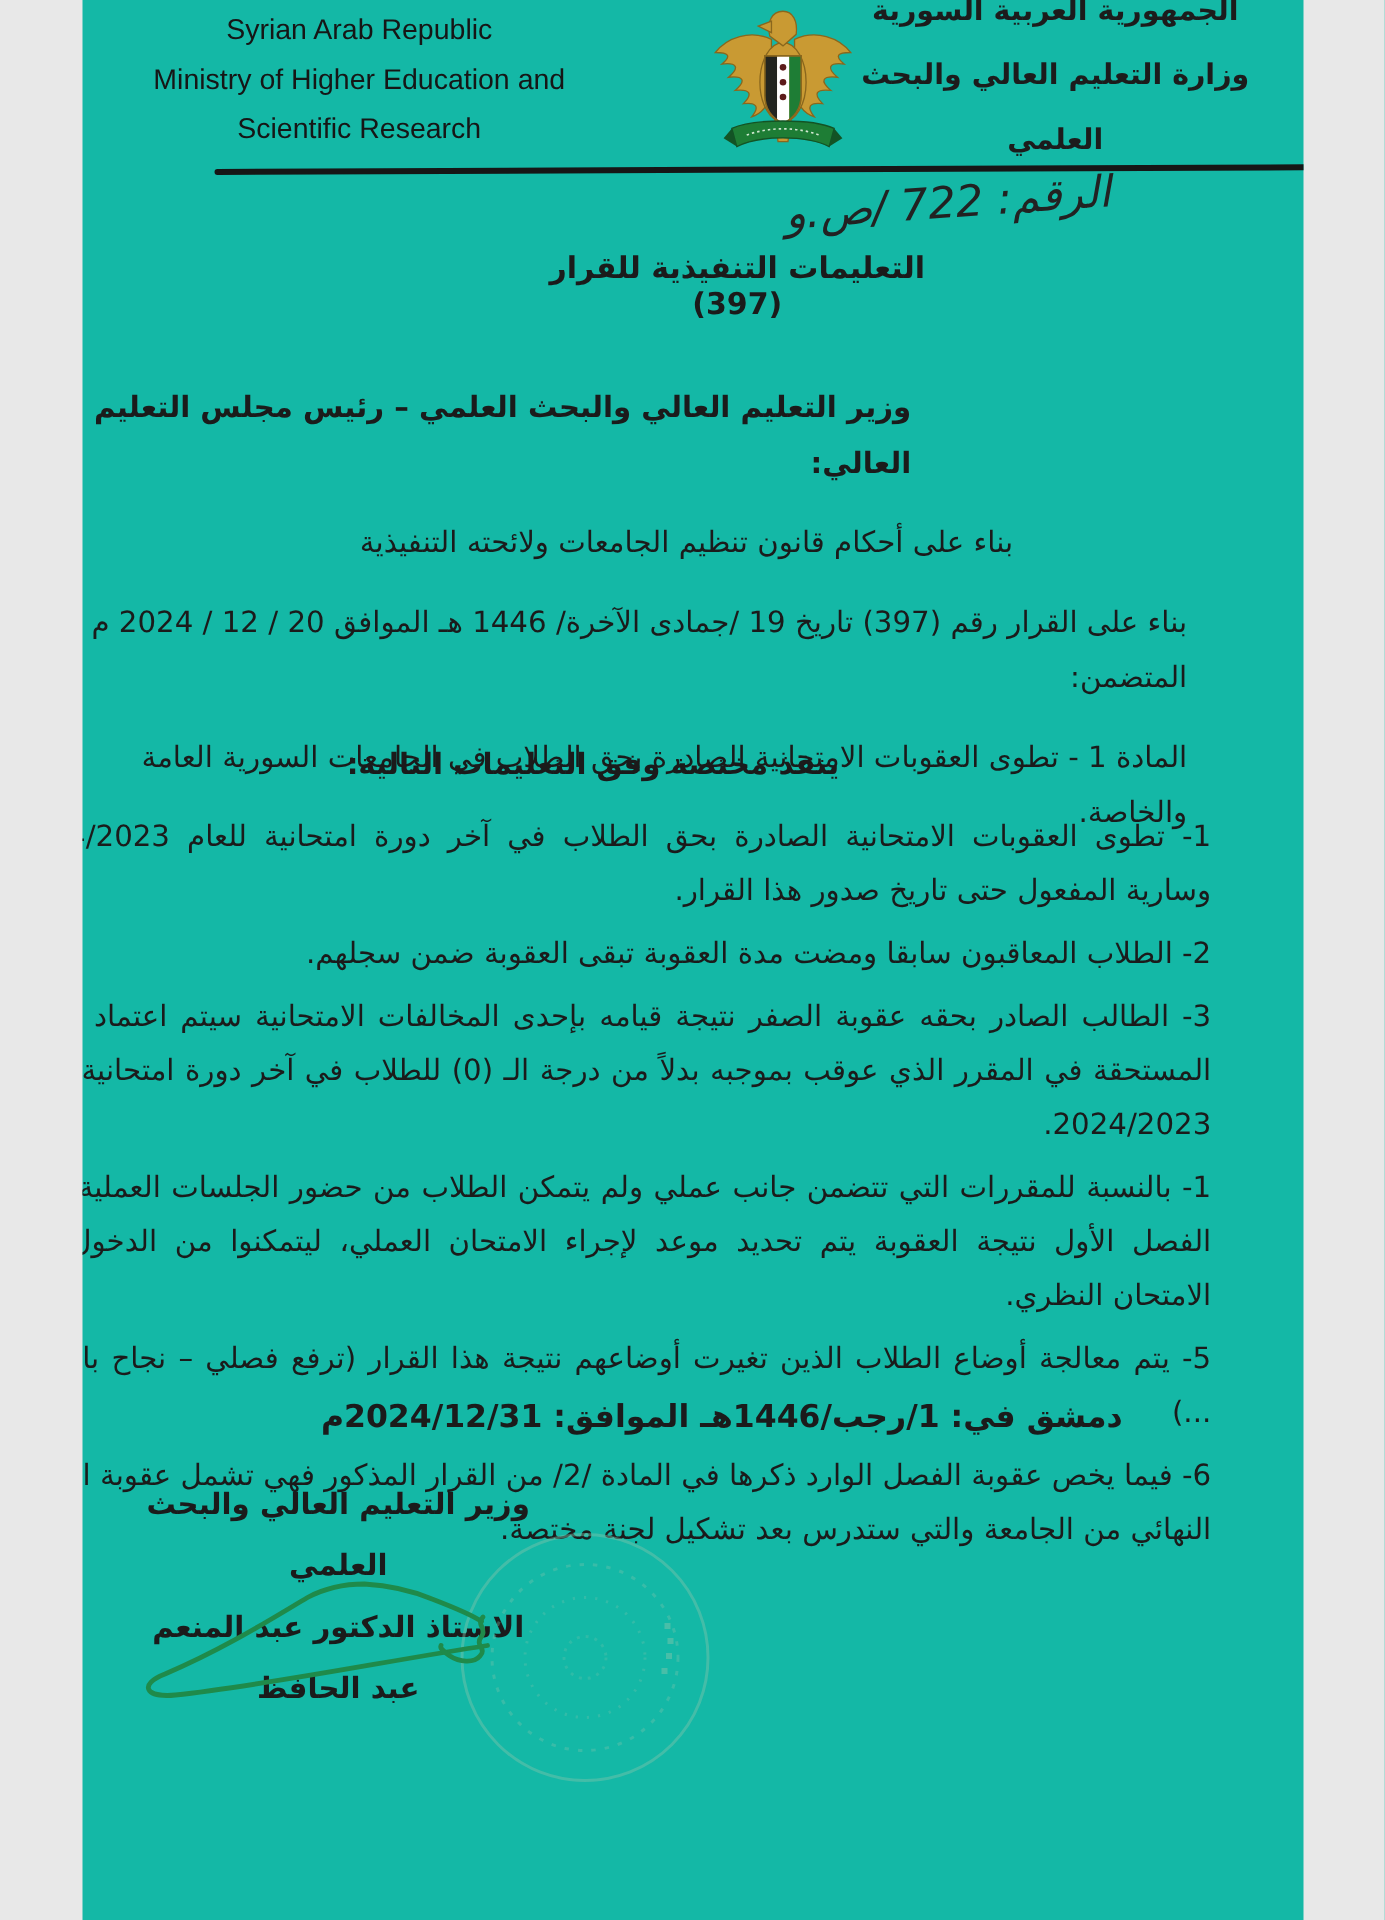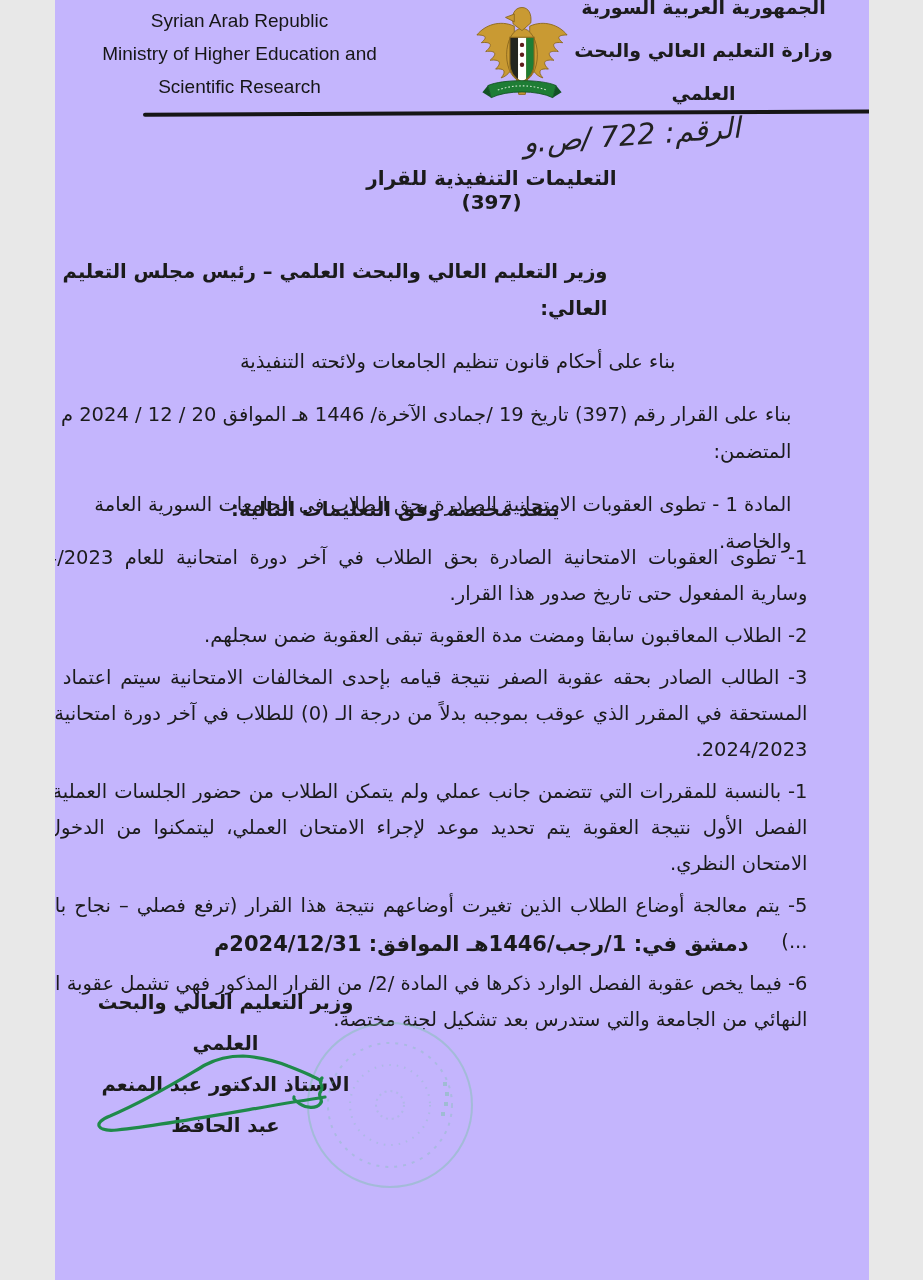--- a/index.html
+++ b/index.html
@@ -1,18 +1,18 @@
 <!DOCTYPE html>
 <html lang="ar"><head>
 <meta charset="utf-8">
 <style>
   html,body{margin:0;padding:0;background:#e8e8e8;}
   .page{
     position:relative; width:814px; height:1280px; margin:0 auto;
-    background:#c4b5fd; overflow:hidden;
+    background:#14b8a6; overflow:hidden;
     font-family:"DejaVu Sans",sans-serif; color:#1b1b1b;
   }
   
   .header-en{
     position:absolute; left:28px; top:4px; width:314px;
     text-align:center; font-family:"Liberation Sans",sans-serif;
     font-size:19px; line-height:33px; color:#161616;
   }
   .header-ar{
     position:absolute; right:12px; top:-14px; width:306px;

